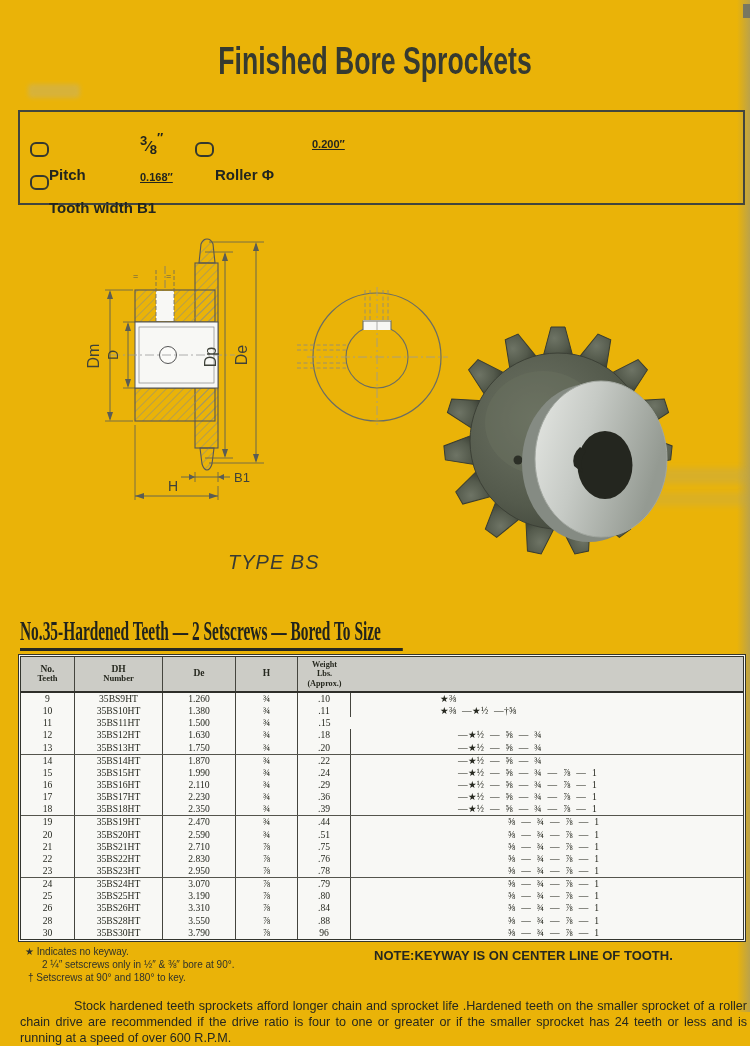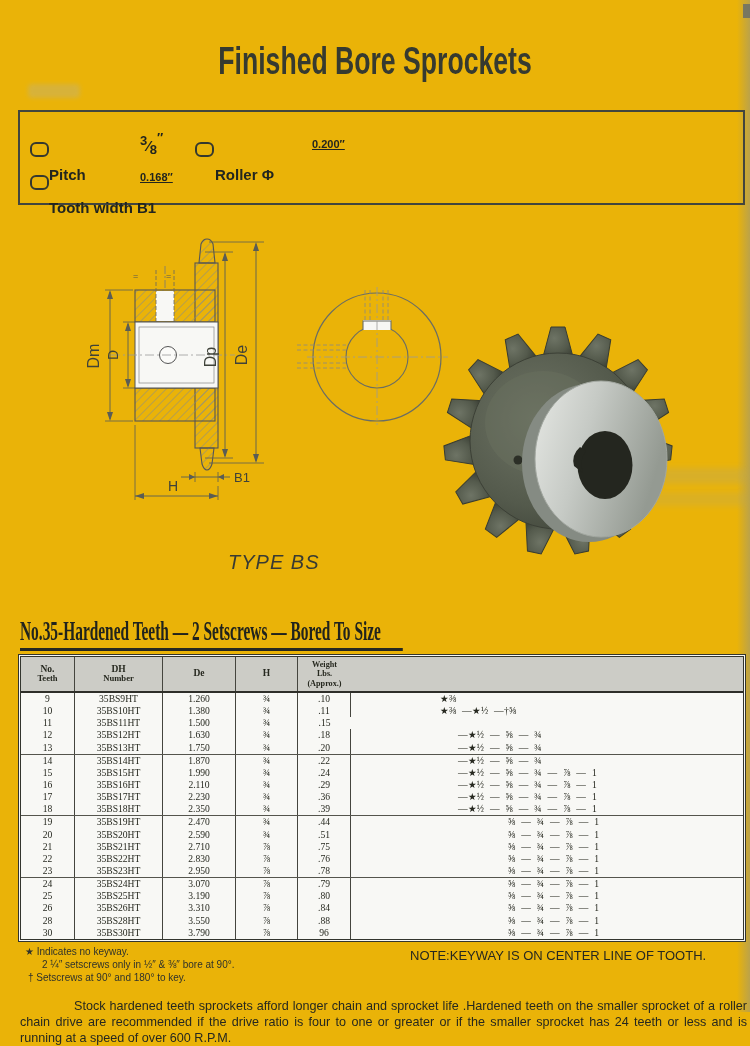--- a/index.html
+++ b/index.html
@@ -51,21 +51,21 @@
   .c-bores{flex:1;text-align:left;}
   .thead .th{border-right:1px solid #45453e;} .thead .th:last-child{border-right:none;}
   .tr{display:flex;height:12.15px;line-height:12.3px;font-size:9.6px;}
   .tr .td{border-right:1px solid #45453e;} .tr .td:last-child{border-right:none;}
   .tr.sep{border-bottom:1px solid #55554d;}
   .c-bores{padding-left:89px;word-spacing:3px;letter-spacing:.3px;}
   .c-bores.ind1{padding-left:107px;} .c-bores.ind2{padding-left:157px;}
 
   .fn{position:absolute;font-size:10px;color:#2f322b;white-space:nowrap;}
   .fn1{left:25px;top:946px;} .fn2{left:42px;top:959px;} .fn3{left:28px;top:972px;}
-  .note{position:absolute;left:410px;top:948px;font-size:13px;color:#26281f;white-space:nowrap;}
+  .note{position:absolute;left:374px;top:948px;font-size:13px;color:#26281f;white-space:nowrap;font-weight:bold;}
   .para{position:absolute;left:20px;top:998px;width:727px;font-size:12.6px;line-height:16px;
         text-indent:54px;text-align:justify;color:#26281f;}
 </style>
 </head>
 <body>
 
 <div id="page">
   <div class="edge-shadow"></div>
   <div class="corner-nub"></div>
   <div class="smudge"></div>

